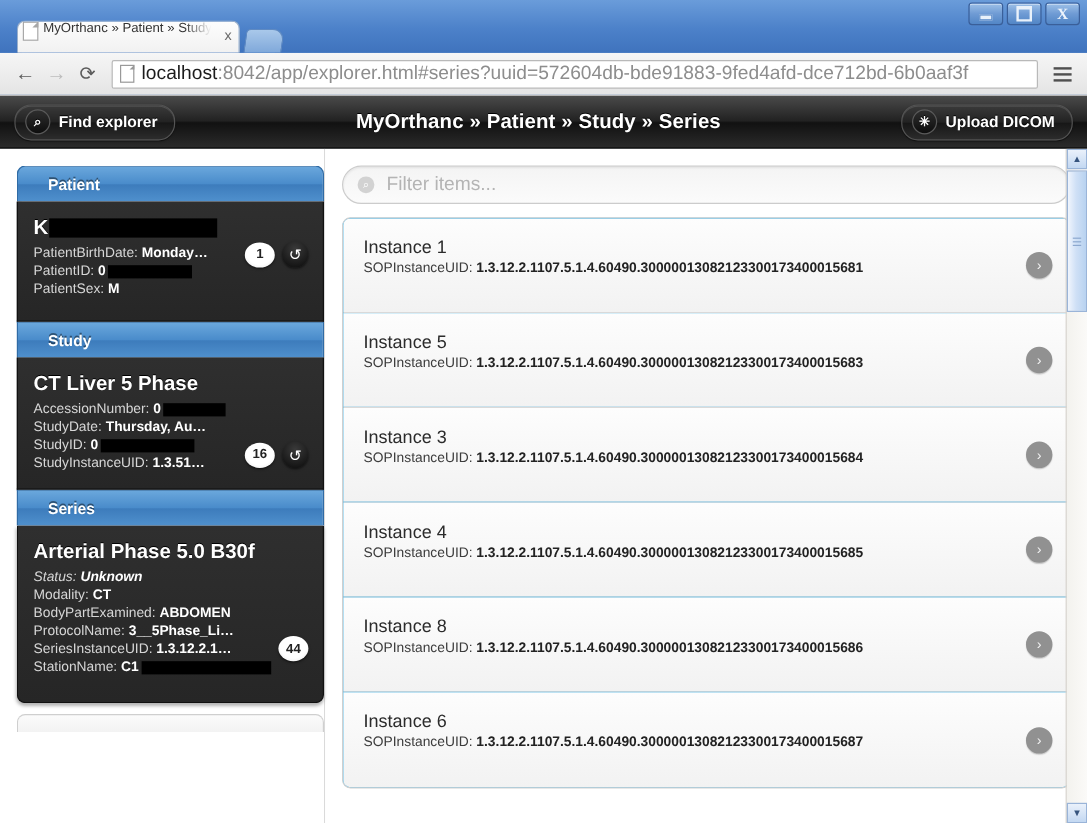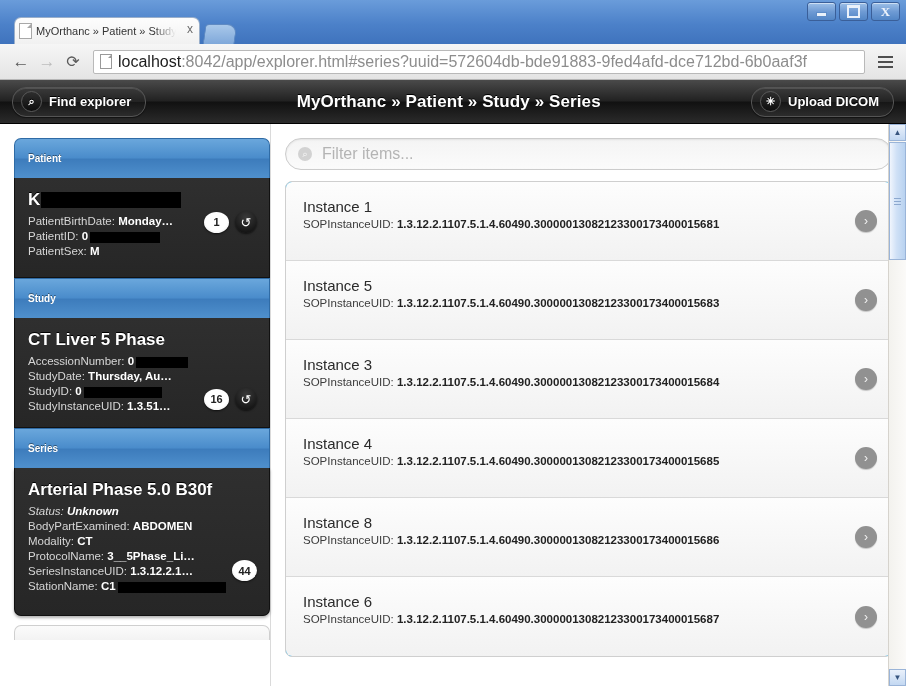--- a/index.html
+++ b/index.html
@@ -42,21 +42,21 @@
   .gl-max { width: 9px; height: 8px; border: 2px solid #e9f1fa; border-top-width: 3px; background: transparent;}
   .gl-close { font-family: "Liberation Serif", serif; font-size: 13px; font-weight: bold; line-height: 13px; color: #eef4fc; }
 
   #tabstrip { position: absolute; left: 14px; bottom: 0; display: flex; align-items: flex-end; }
   #tab {
     position: relative;
     width: 186px; height: 27px;
     background: linear-gradient(to bottom, #fdfdfd 0%, #f1f1f1 100%);
     border-top-left-radius: 7px; border-top-right-radius: 7px;
     border: 1px solid #9aafca; border-bottom: none;
-    display: flex; align-items: center;
+    display: flex; align-items: flex-start;
     padding: 0 4px;
     box-sizing: border-box;
     overflow: hidden;
   }
   #tab .page-ico {
     flex: none;
     width: 11px; height: 14px;
     background: #fff; border: 1px solid #a8a8a8;
     position: relative; margin-right: 4px;
   }
@@ -186,28 +186,28 @@
     flex: 1 1 auto;
     padding: 14px 14px 0 14px;
     box-sizing: border-box;
     background: #fff;
     overflow: hidden;
   }
 
   
   .panel { margin-bottom: 0; }
   .panel-head {
-    height: 40px;
+    height: 30px;
     background: linear-gradient(to bottom, #6aa7dc 0%, #4a8ccb 48%, #3d7cbc 52%, #4f90cd 100%);
     border: 1px solid #2f6ba5;
     border-bottom: none;
-    color: #fff; font-size: 10px; font-weight: bold;
+    color: #fff; font-size: 13px; font-weight: bold;
     text-shadow: 0 -1px 0 rgba(0,0,0,.45);
     display: flex; align-items: center;
-    padding-left: 13px;
+    padding-left: 25px;
     box-sizing: border-box;
   }
   .panel.first .panel-head { border-top-left-radius: 7px; border-top-right-radius: 7px; }
   .panel-body {
     position: relative;
     background: linear-gradient(to bottom, #2f2f2f 0%, #262626 100%);
     background-color: #2b2b2b;
     border: 1px solid #111;
     border-top: none;
     color: #eee;
@@ -465,26 +465,26 @@
         <div class="panel-head">Series</div>
         <div class="panel-body" style="min-height:148px;">
           <div class="item-title">
             <span>Arterial Phase 5.0 B30f</span>
           </div>
           <div class="kv">
             <i>Status:</i>
             <b><i>Unknown</i></b>
           </div>
           <div class="kv">
+            <span>Modality:</span>
+            <b>CT</b>
+          </div>
+          <div class="kv">
             <span>BodyPartExamined:</span>
             <b>ABDOMEN</b>
-          </div>
-          <div class="kv">
-            <span>Modality:</span>
-            <b>CT</b>
           </div>
           <div class="kv">
             <span>ProtocolName:</span>
             <b>3__5Phase_Li…</b>
           </div>
           <div class="kv">
             <span>SeriesInstanceUID:</span>
             <b>1.3.12.2.1…</b>
           </div>
           <div class="kv">

